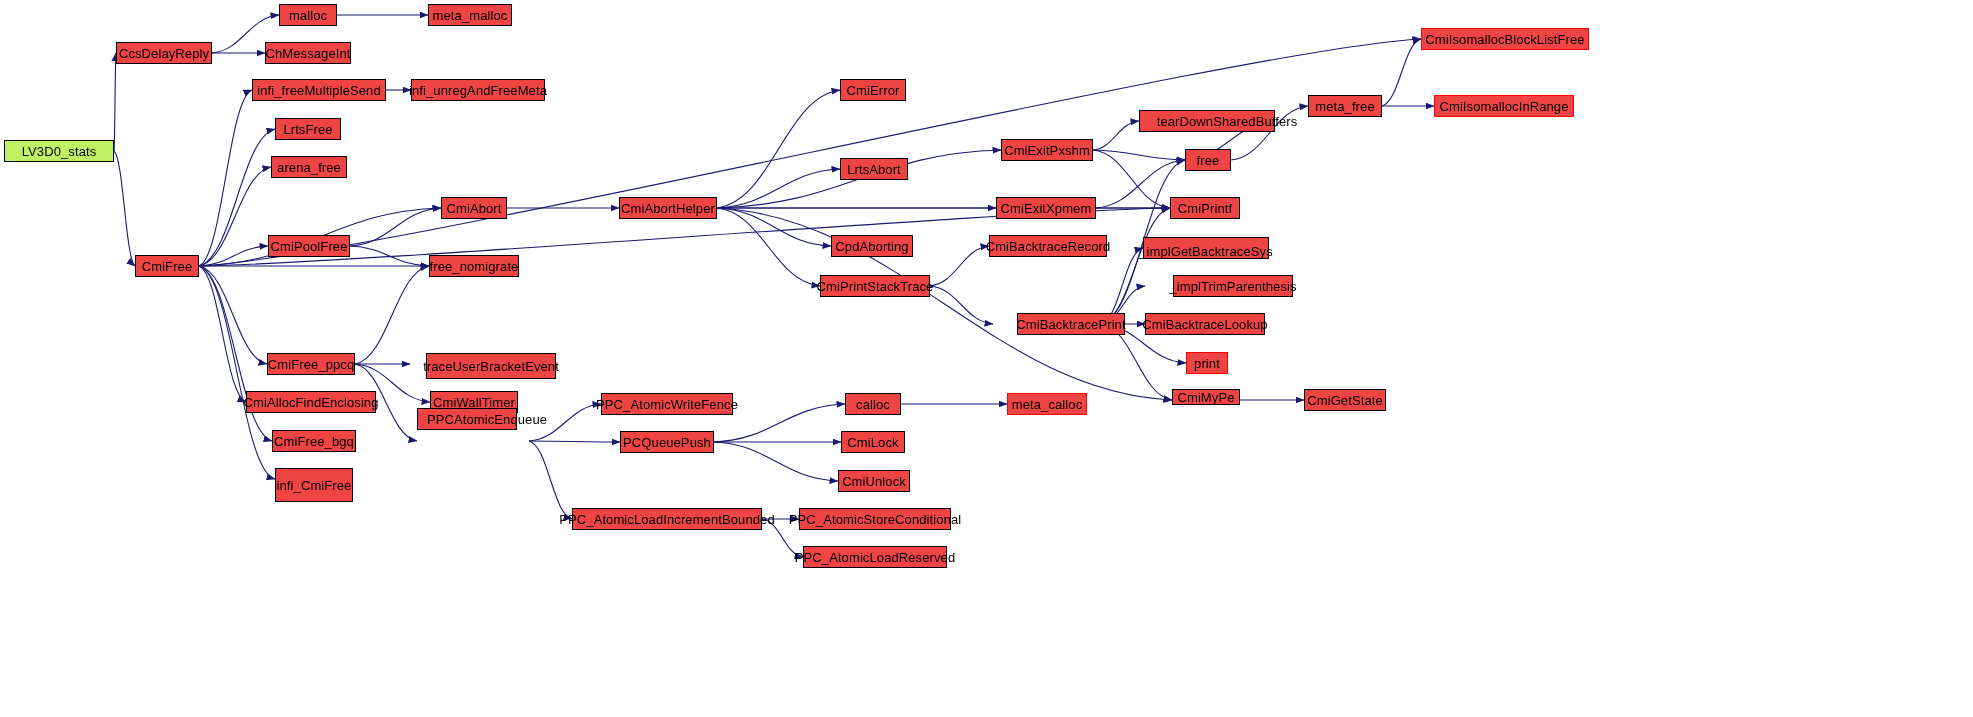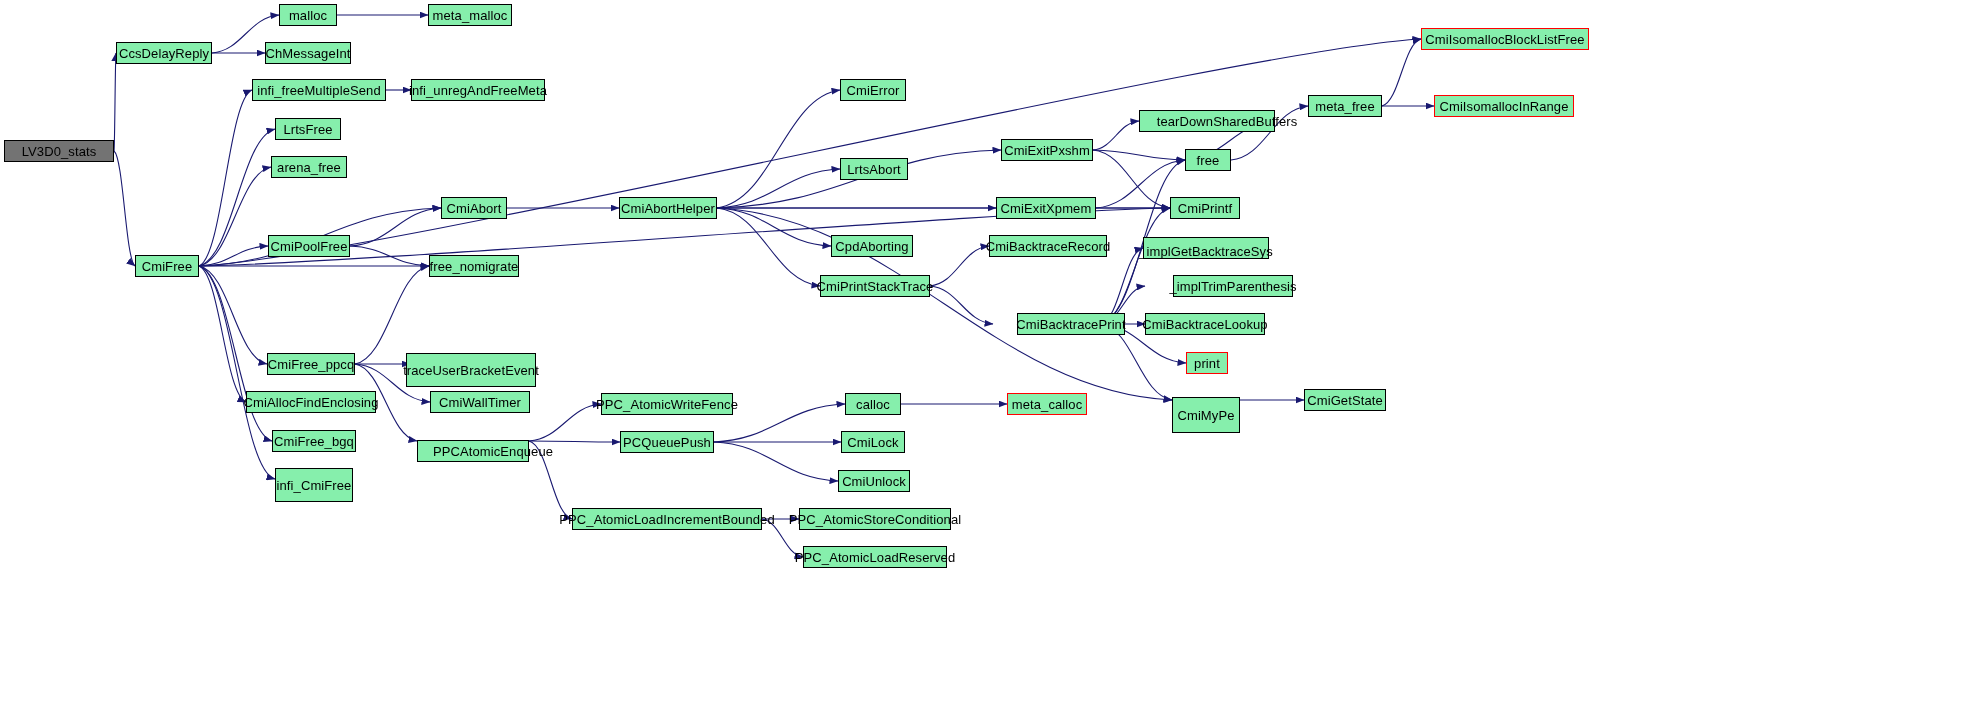--- a/index.html
+++ b/index.html
@@ -22,32 +22,32 @@
     left: 0;
     top: 0;
     width: 1973px;
     height: 717px;
     pointer-events: none;
   }
   .node {
     position: absolute;
     box-sizing: border-box;
     border: 1px solid #000000;
-    background: #86efac;
+    background: #ef4444;
     color: #000000;
     font-size: 13px;
     line-height: 1;
     display: flex;
     align-items: center;
     justify-content: center;
     white-space: nowrap;
     letter-spacing: 0.1px;
   }
   .node.root {
-    background: #737373;
+    background: #bef264;
     border-color: #000000;
   }
   .node.highlight {
     border-color: #ff0000;
   }
 </style>
 </head>
 <body>
 
 <div id="graph-canvas">
@@ -166,27 +166,27 @@
       </div>
       <div class="node" style="left: 246px; top: 391px; width: 130px; height: 22px;">
         <span>CmiAllocFindEnclosing</span>
       </div>
       <div class="node" style="left: 272px; top: 430px; width: 84px; height: 22px;">
         <span>CmiFree_bgq</span>
       </div>
       <div class="node" style="left: 275px; top: 468px; width: 78px; height: 34px;">
         <span>infi_CmiFree</span>
       </div>
-      <div class="node" style="left: 406px; top: 353px; width: 130px; height: 34px; text-align: right;">
+      <div class="node" style="left: 426px; top: 353px; width: 130px; height: 26px; text-align: right;">
         <span>traceUserBracketEvent</span>
       </div>
-      <div class="node" style="left: 430px; top: 391px; width: 100px; height: 22px;">
+      <div class="node" style="left: 430px; top: 391px; width: 88px; height: 22px;">
         <span>CmiWallTimer</span>
       </div>
-      <div class="node" style="left: 417px; top: 440px; width: 112px; height: 22px; padding-left: 40px;">
+      <div class="node" style="left: 417px; top: 408px; width: 100px; height: 22px; padding-left: 40px;">
         <span>PPCAtomicEnqueue</span>
       </div>
       <div class="node" style="left: 601px; top: 393px; width: 132px; height: 22px;">
         <span>PPC_AtomicWriteFence</span>
       </div>
       <div class="node" style="left: 620px; top: 431px; width: 94px; height: 22px;">
         <span>PCQueuePush</span>
       </div>
       <div class="node" style="left: 572px; top: 508px; width: 190px; height: 22px;">
         <span>PPC_AtomicLoadIncrementBounded</span>
@@ -250,21 +250,21 @@
       </div>
       <div class="node" style="left: 1145px; top: 275px; width: 120px; height: 22px; margin-left: 28px;">
         <span>_implTrimParenthesis</span>
       </div>
       <div class="node" style="left: 1145px; top: 313px; width: 120px; height: 22px;">
         <span>CmiBacktraceLookup</span>
       </div>
       <div class="node highlight" style="left: 1186px; top: 352px; width: 42px; height: 22px;">
         <span>print</span>
       </div>
-      <div class="node" style="left: 1172px; top: 389px; width: 68px; height: 36px; margin-top: 8px;">
+      <div class="node" style="left: 1172px; top: 389px; width: 68px; height: 16px;">
         <span>CmiMyPe</span>
       </div>
       <div class="node" style="left: 1304px; top: 389px; width: 82px; height: 22px;">
         <span>CmiGetState</span>
       </div>
       <div class="node" style="left: 1308px; top: 95px; width: 74px; height: 22px;">
         <span>meta_free</span>
       </div>
       <div class="node highlight" style="left: 1421px; top: 28px; width: 168px; height: 22px;">
         <span>CmiIsomallocBlockListFree</span>

